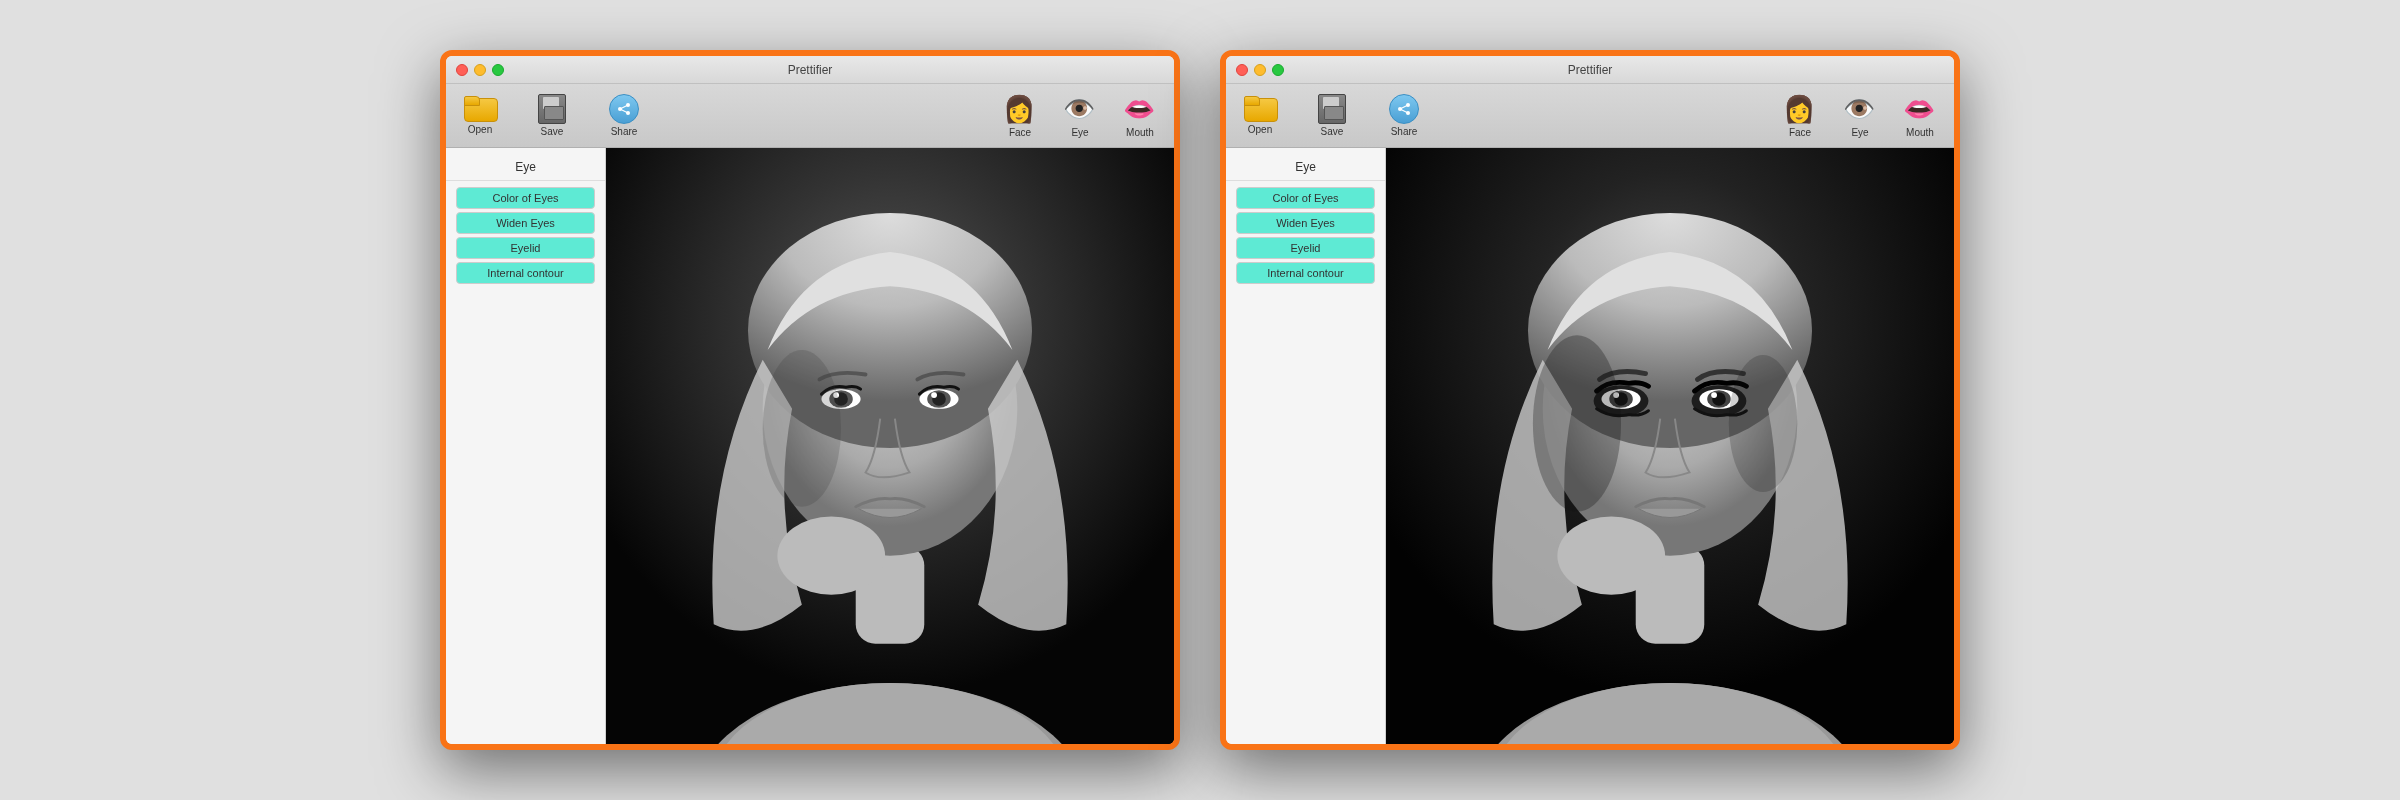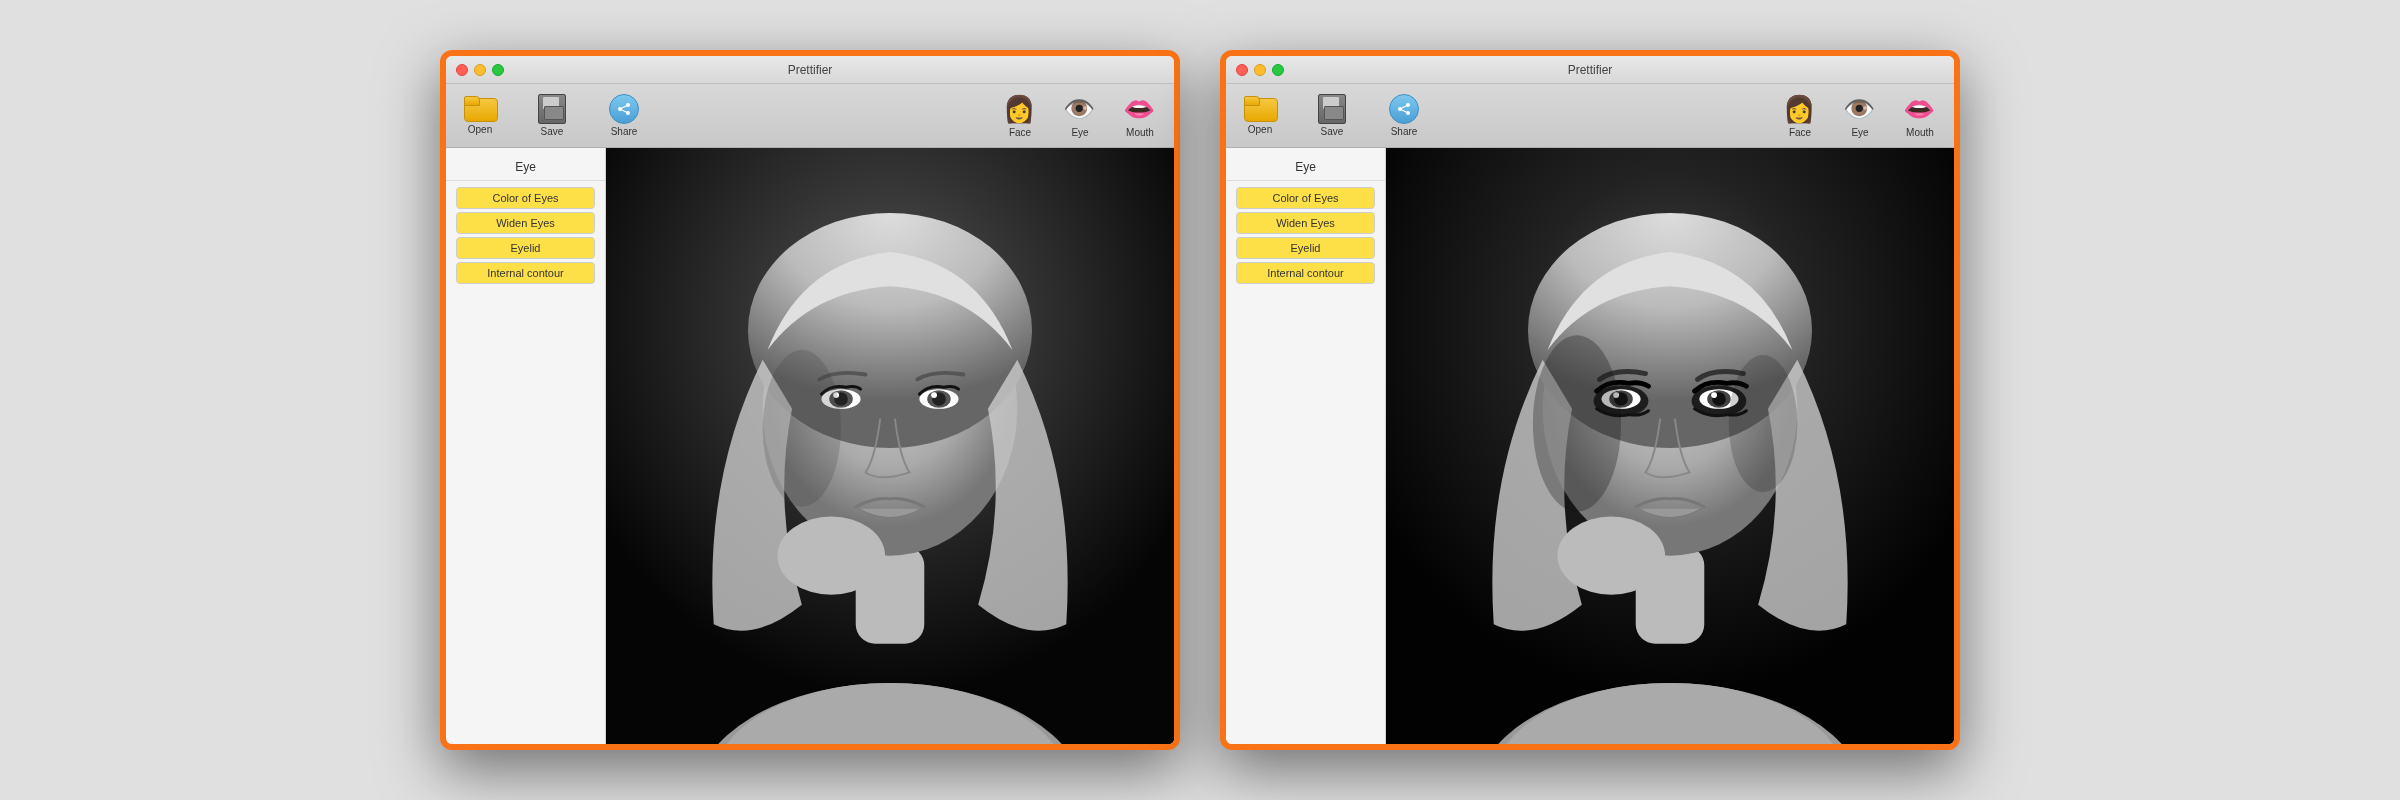--- a/index.html
+++ b/index.html
@@ -209,21 +209,21 @@
       border-bottom: 1px solid #ddd;
       margin-bottom: 6px;
     }
 
     .sidebar-item {
       display: block;
       margin: 3px 10px;
       padding: 4px 8px;
       font-size: 11px;
       color: #333;
-      background: #fde047;
+      background: #5eead4;
       border: 1px solid #ccc;
       border-radius: 4px;
       text-align: center;
       cursor: pointer;
     }
 
     .main-content {
       flex: 1;
       background: #1a1a1a;
       display: flex;

